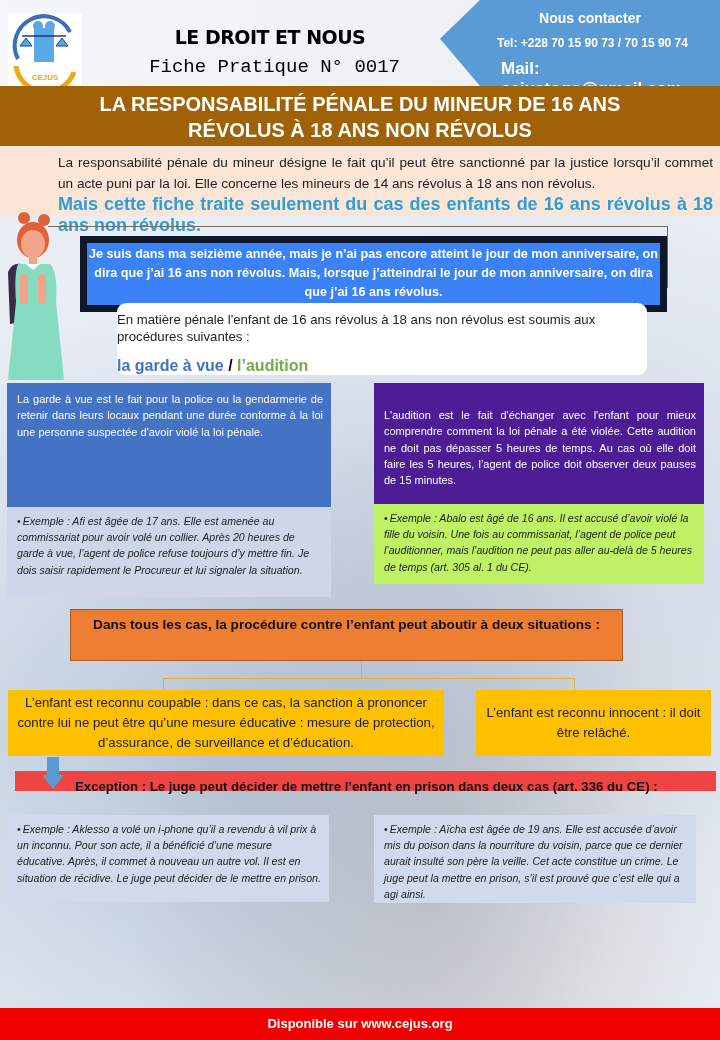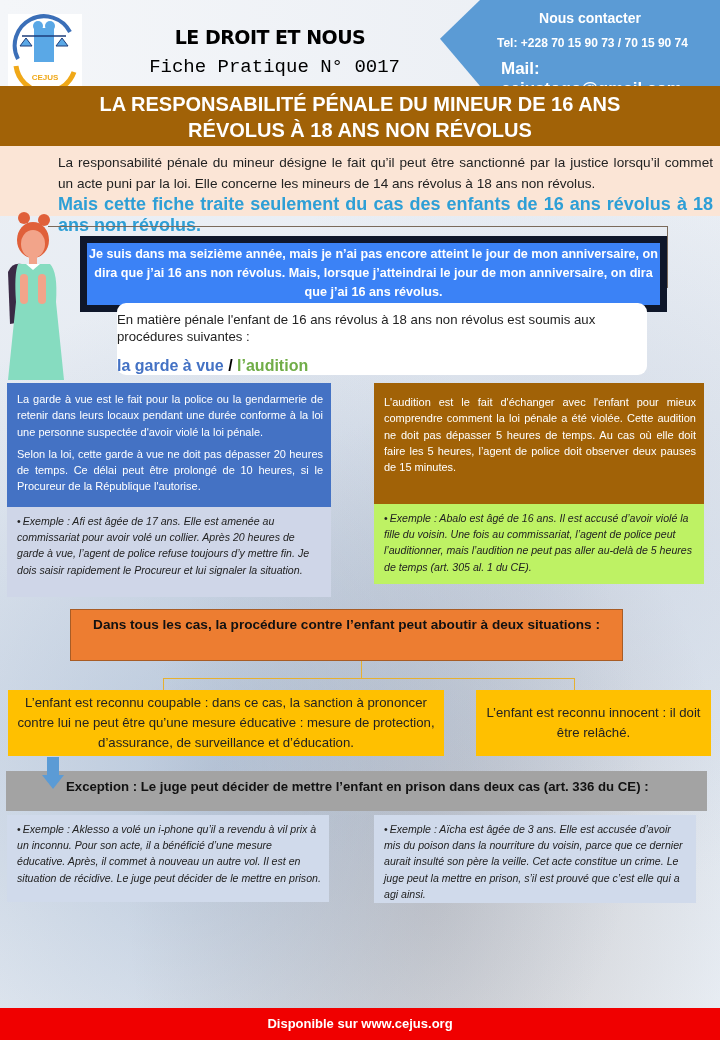--- a/index.html
+++ b/index.html
@@ -58,36 +58,36 @@
   .box { position: absolute; }
   .box-head { color: #fff; font-size: 11px; line-height: 16.3px; text-align: justify; padding: 8px 8px 8px 10px; }
   .box-example { font-style: italic; font-size: 10.6px; line-height: 16.2px; color: #222; padding: 6px 8px 6px 10px; }
   .box-example .bullet { font-style: normal; margin-right: 2px; }
 
   .gav { left: 7px; top: 383px; width: 324px; }
   .gav .box-head { background: #4472c4; height: 124px; }
   .gav .box-example { background: #cfd6e8; height: 90px; }
 
   .aud { left: 374px; top: 383px; width: 330px; }
-  .aud .box-head { background: #a16207; height: 121px; padding-top: 11px; }
+  .aud .box-head { background: #4c1d95; height: 121px; padding-top: 24px; }
   .aud .box-example { background: #bef264; height: 80px; }
 
   
   .tree-root { position: absolute; left: 70px; top: 609px; width: 553px; height: 52px; background: #ed7d31; border: 1px solid #a85c25; text-align: center; font-weight: bold; font-size: 13.6px; line-height: 20px; color: #111; padding-top: 5px; }
   .tree-v { position: absolute; left: 361px; top: 661px; width: 1px; height: 17px; background: #e6b030; }
   .tree-h { position: absolute; left: 163px; top: 678px; width: 411px; height: 1px; background: #e6b030; }
   .tree-vl { position: absolute; left: 163px; top: 678px; width: 1px; height: 12px; background: #e6b030; }
   .tree-vr { position: absolute; left: 574px; top: 678px; width: 1px; height: 12px; background: #e6b030; }
 
   .leaf { position: absolute; background: #ffc000; text-align: center; font-size: 13.2px; line-height: 20px; color: #222; }
   .leaf-guilty { left: 8px; top: 690px; width: 436px; height: 66px; padding-top: 3px; }
   .leaf-innocent { left: 476px; top: 690px; width: 235px; height: 66px; padding-top: 13px; text-align: center; }
 
   .down-arrow { position: absolute; left: 42px; top: 757px; width: 22px; height: 32px; }
-  .exception { position: absolute; left: 6px; top: 771px; width: 701px; height: 40px; background: #a3a3a3; }
+  .exception { position: absolute; left: 15px; top: 771px; width: 701px; height: 20px; background: #ef4444; }
   .exception-text { position: absolute; left: 60px; top: 8px; font-weight: bold; font-size: 13.2px; color: #111; }
 
   .cas1 { left: 7px; top: 815px; width: 322px; }
   .cas1 .box-head { background: #5b9bd5; height: 85px; padding-top: 10px; font-size: 12.4px; line-height: 17.5px; }
   .cas1 .box-example { background: #d0daeb; height: 87px; }
 
   .cas2 { left: 374px; top: 815px; width: 322px; }
   .cas2 .box-head { background: #5b9bd5; height: 82px; padding-top: 10px; font-size: 12.4px; line-height: 17.5px; }
   .cas2 .box-example { background: #d0daeb; height: 88px; }
 
@@ -159,21 +159,20 @@
   <div class="procedures-links">
     <span class="link-blue">la garde à vue</span>
     <span class="link-sep">/</span>
     <span class="link-green">l’audition</span>
   </div>
 </div>
 
 <section class="box gav">
   <div class="box-head">
     <p>La garde à vue est le fait pour la police ou la gendarmerie de retenir dans leurs locaux pendant une durée conforme à la loi une personne suspectée d'avoir violé la loi pénale.</p>
-    <p style="margin-top:6px">Selon la loi, cette garde à vue ne doit pas dépasser 20 heures de temps. Ce délai peut être prolongé de 10 heures, si le Procureur de la République l'autorise.</p>
   </div>
   <div class="box-example">
     <span class="bullet">•</span><span>Exemple : Afi est âgée de 17 ans. Elle est amenée au commissariat  pour avoir volé un collier.  Après 20 heures de garde à vue, l’agent de police refuse toujours d’y mettre  fin. Je dois saisir rapidement le Procureur et lui signaler la situation.</span>
   </div>
 </section>
 
 <section class="box aud">
   <div class="box-head">L'audition est le fait d'échanger avec l'enfant pour mieux comprendre comment la loi pénale a été violée. Cette audition ne doit pas dépasser 5 heures de temps. Au cas où elle doit faire les 5 heures, l’agent de police doit observer deux pauses de 15 minutes.</div>
   <div class="box-example">
     <span class="bullet">•</span><span>Exemple : Abalo est âgé de 16 ans. Il est accusé d’avoir violé la fille du voisin. Une fois au commissariat,  l’agent de police  peut l’auditionner,  mais l’audition ne peut pas aller au-delà de 5 heures de temps  (art. 305 al. 1 du CE).</span>
@@ -199,17 +198,17 @@
 </div>
 
 <section class="box cas1">
   <div class="box-example">
     <span class="bullet">•</span><span>Exemple : Aklesso a volé un i-phone qu’il a revendu à vil prix à un inconnu. Pour son acte,  il a bénéficié d’une mesure  éducative.  Après, il commet à nouveau un autre vol. Il est en situation de récidive.  Le juge peut décider de le mettre  en prison.</span>
   </div>
 </section>
 
 <section class="box cas2">
   <div class="box-example">
-    <span class="bullet">•</span><span>Exemple : Aïcha est âgée de 3 ans. Elle est accusée d’avoir mis du poison dans la nourriture  du voisin, parce que ce dernier aurait insulté son père la veille. Cet acte constitue  un crime.  Le juge peut la mettre  en prison, s’il est prouvé que c’est elle qui a agi ainsi.</span>
+    <span class="bullet">•</span><span>Exemple : Aïcha est âgée de 19 ans. Elle est accusée d’avoir mis du poison dans la nourriture  du voisin, parce que ce dernier aurait insulté son père la veille. Cet acte constitue  un crime.  Le juge peut la mettre  en prison, s’il est prouvé que c’est elle qui a agi ainsi.</span>
   </div>
 </section>
 
 <footer class="footer">Disponible  sur www.cejus.org</footer>
 
 </body></html>

